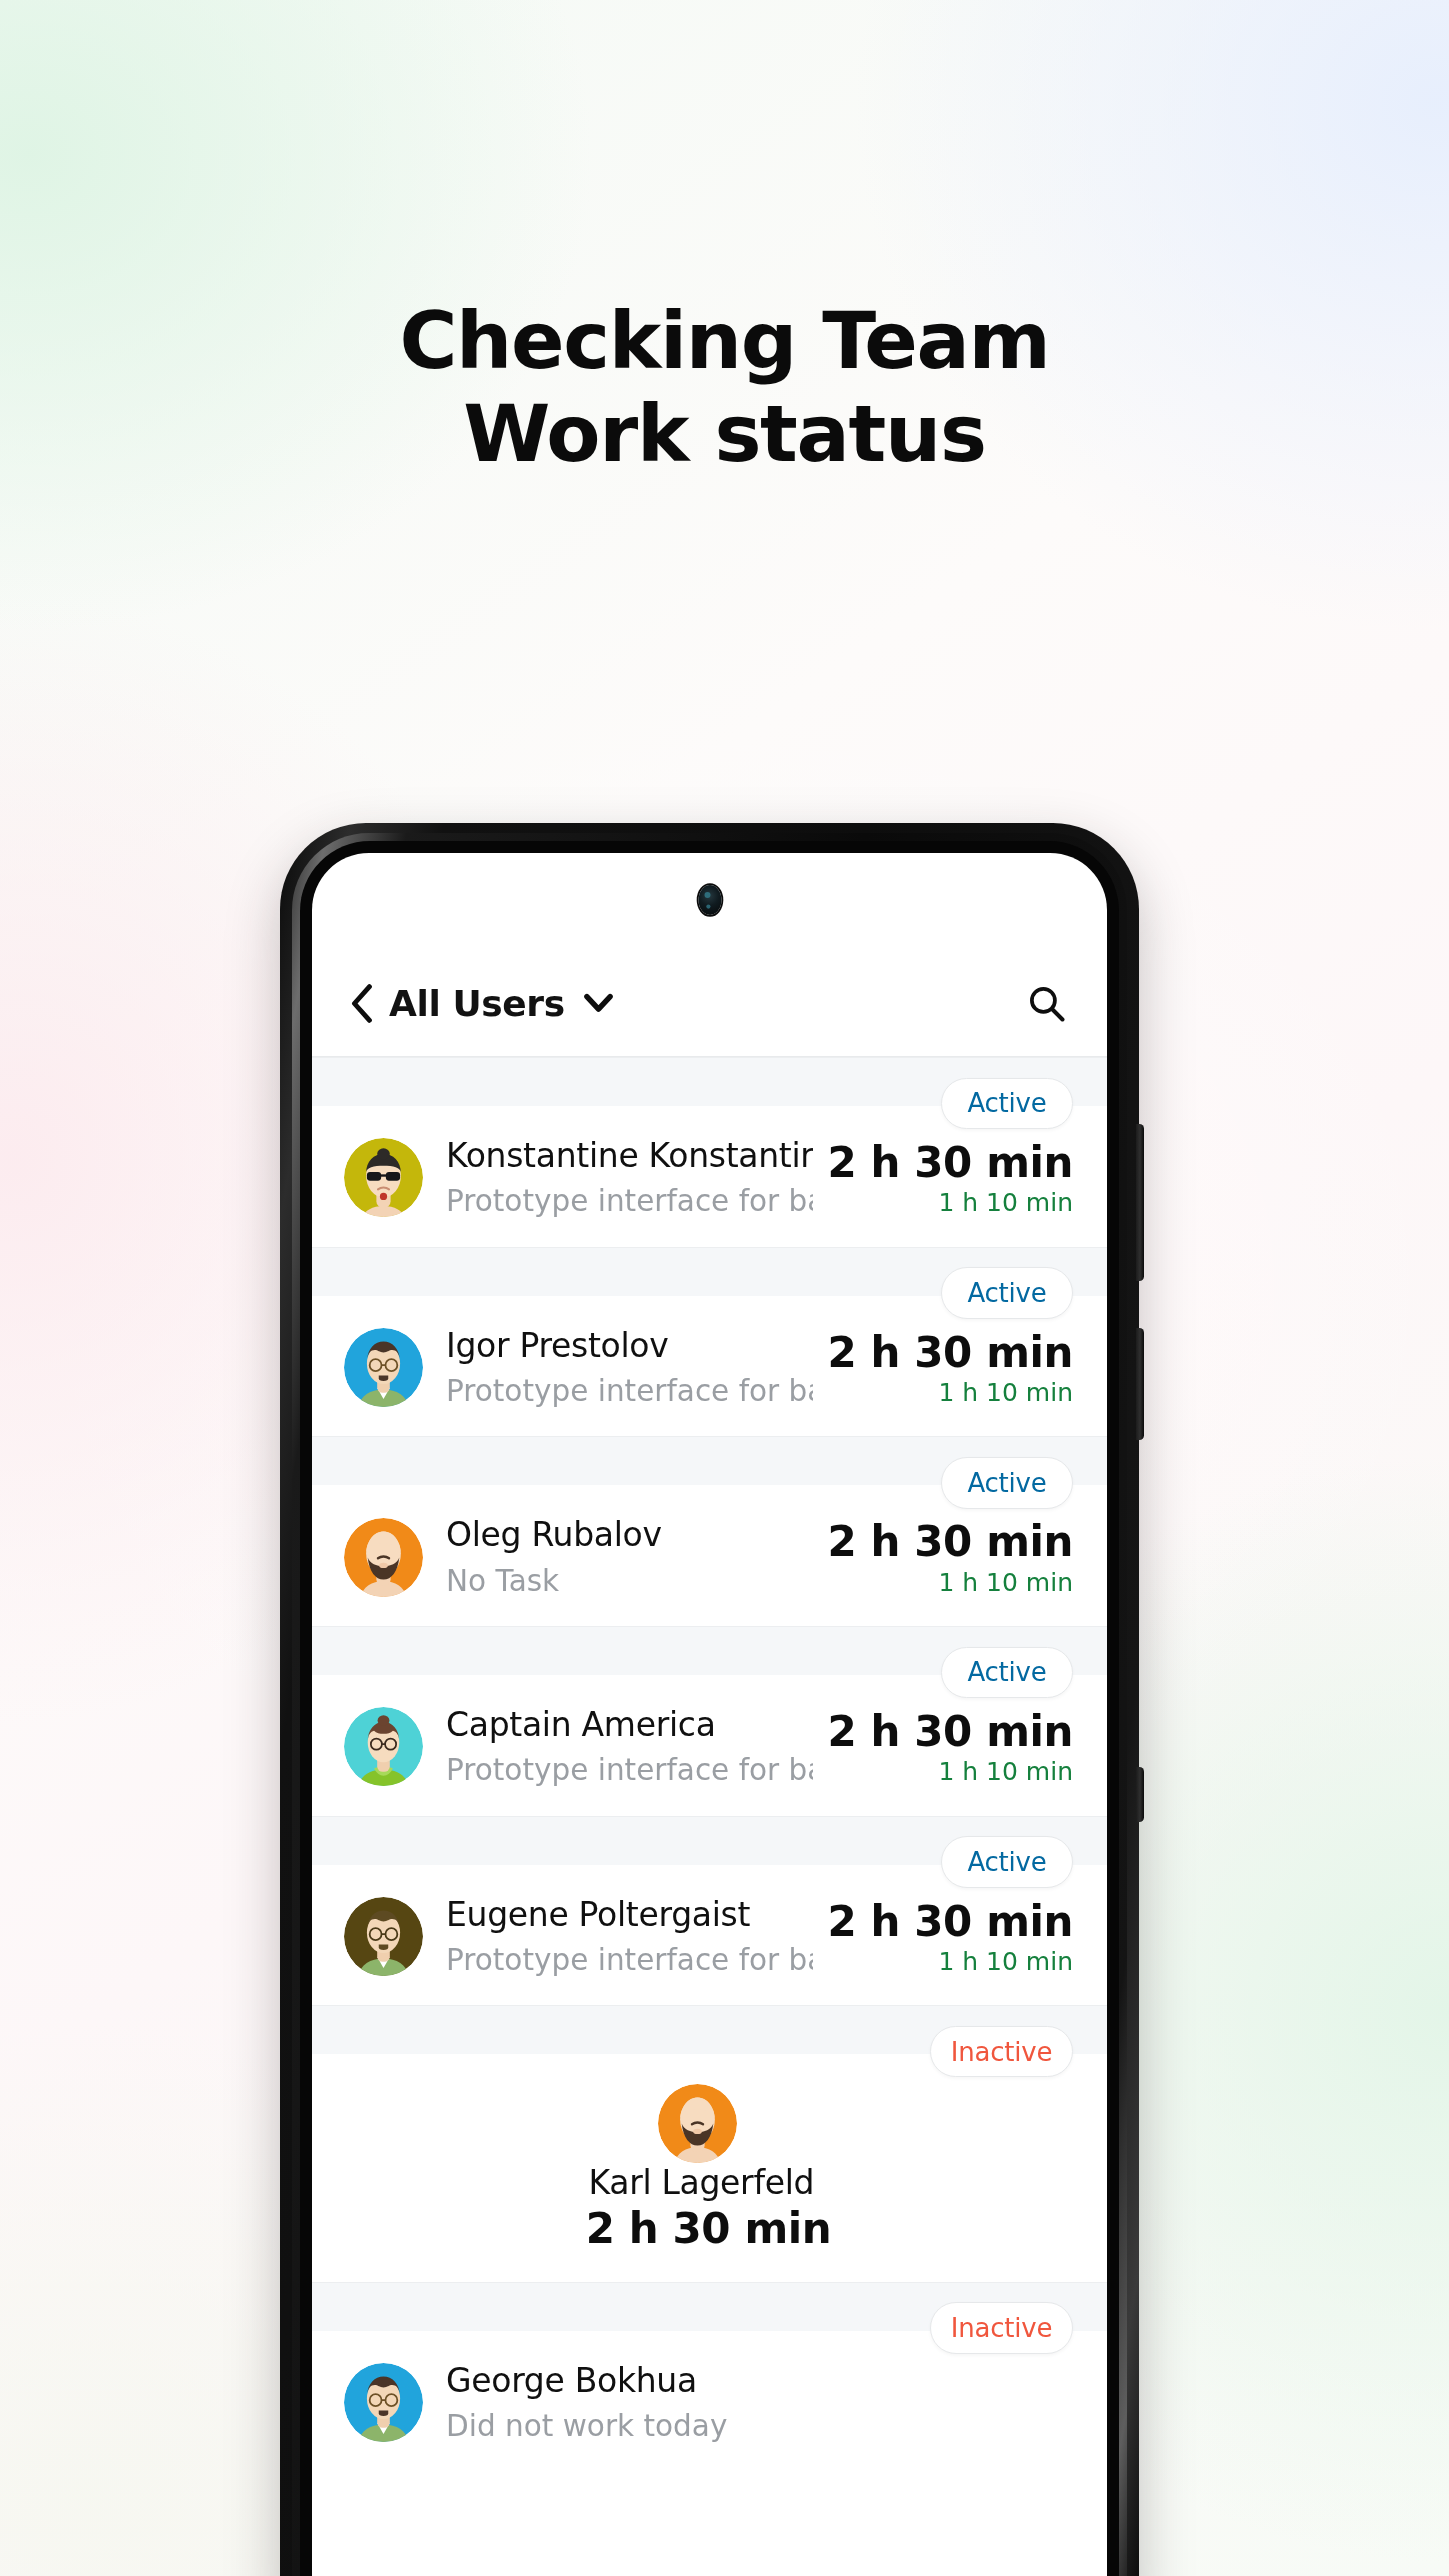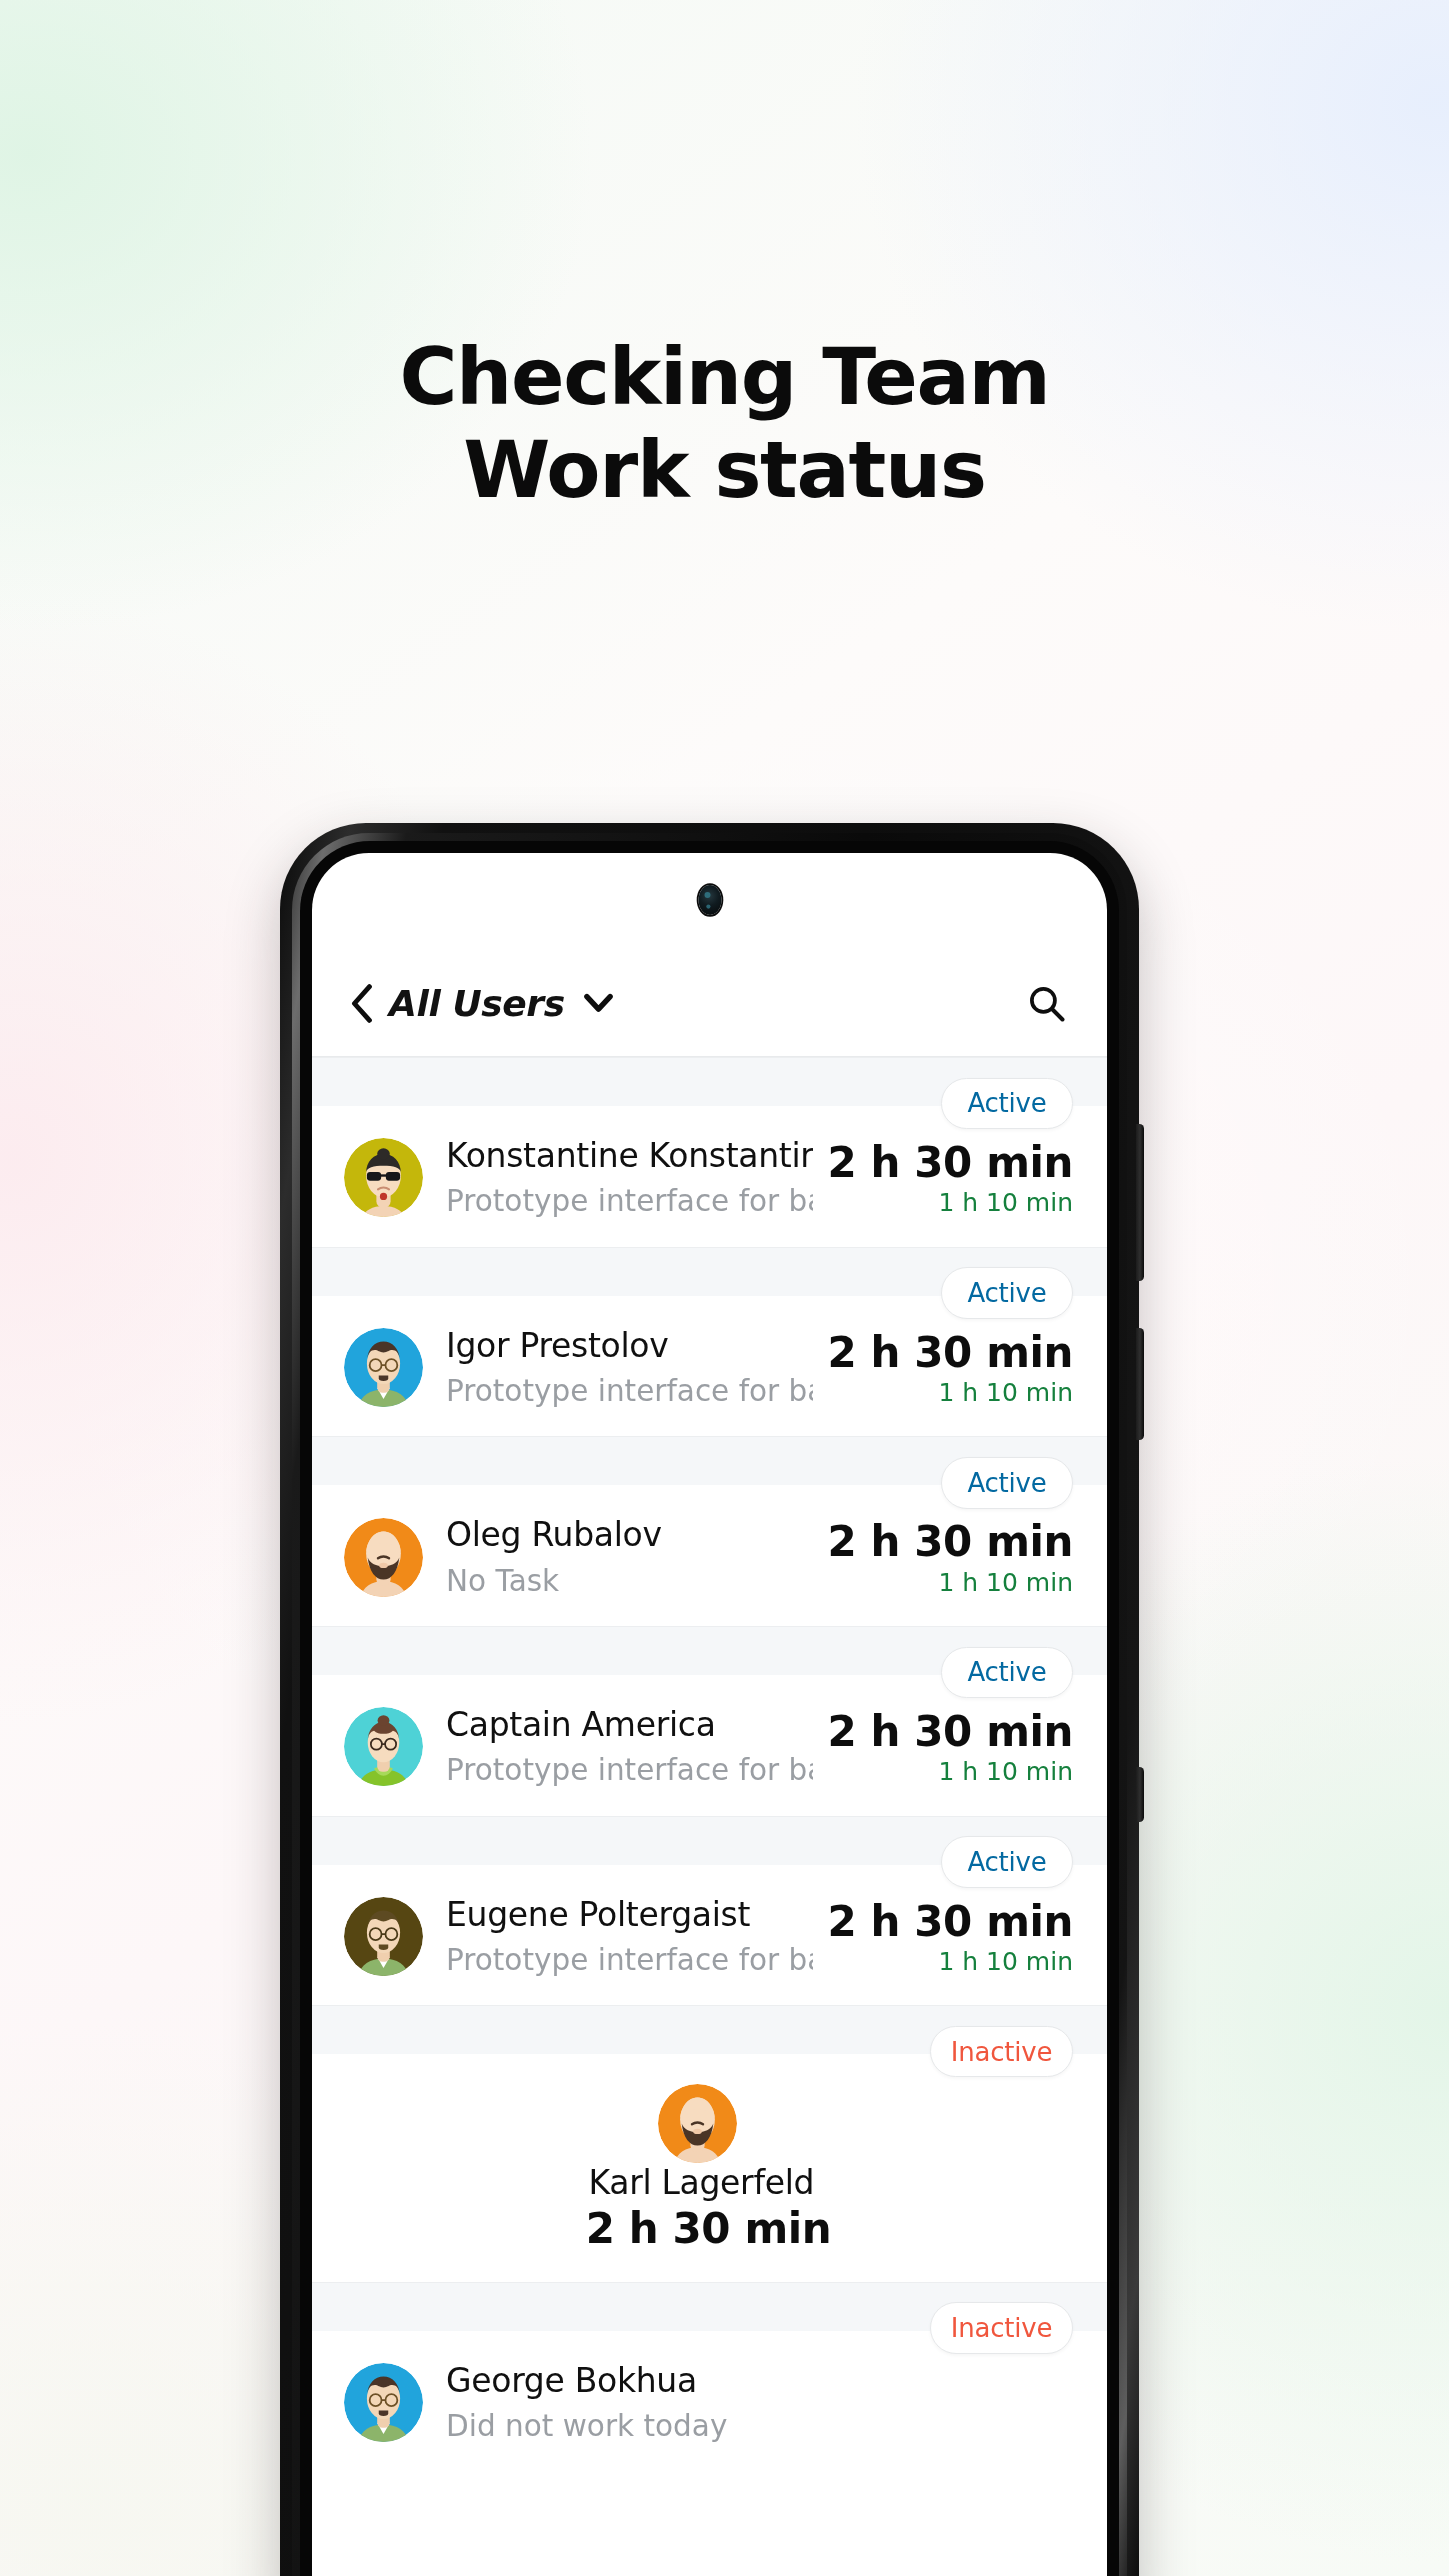--- a/index.html
+++ b/index.html
@@ -36,21 +36,20 @@
     top: 295px;
     left: 0;
     width: 100%;
     text-align: center;
     font-size: 79px;
     font-weight: 700;
     line-height: 1.18;
     letter-spacing: -1.3px;
     color: #0b0b0b;
     font-family: "DejaVu Sans", sans-serif;
-    margin-top: 36px;
   }
   #headline .ln { display: block; }
 
   
   #phone {
     position: absolute;
     left: 280px;
     top: 823px;
     width: 859px;
     height: 1780px;
@@ -138,21 +137,20 @@
     align-items: center;
     gap: 16px;
   }
   .back-icon { width: 23px; height: 39px; display:block; }
   .hdr-title {
     font-size: 36px;
     font-weight: 700;
     color: #121212;
     letter-spacing: -0.4px;
     font-family: "DejaVu Sans", sans-serif;
-    font-style: italic;
   }
   .caret-icon { width: 29px; height: 19.7px; display:block; margin-left: 3.6px; }
   .search-icon { width: 39px; height: 39px; display:block; margin-left:auto; }
 
   
   .list {
     position: absolute;
     left: 0; right: 0;
     top: 204px;
     bottom: 0;

